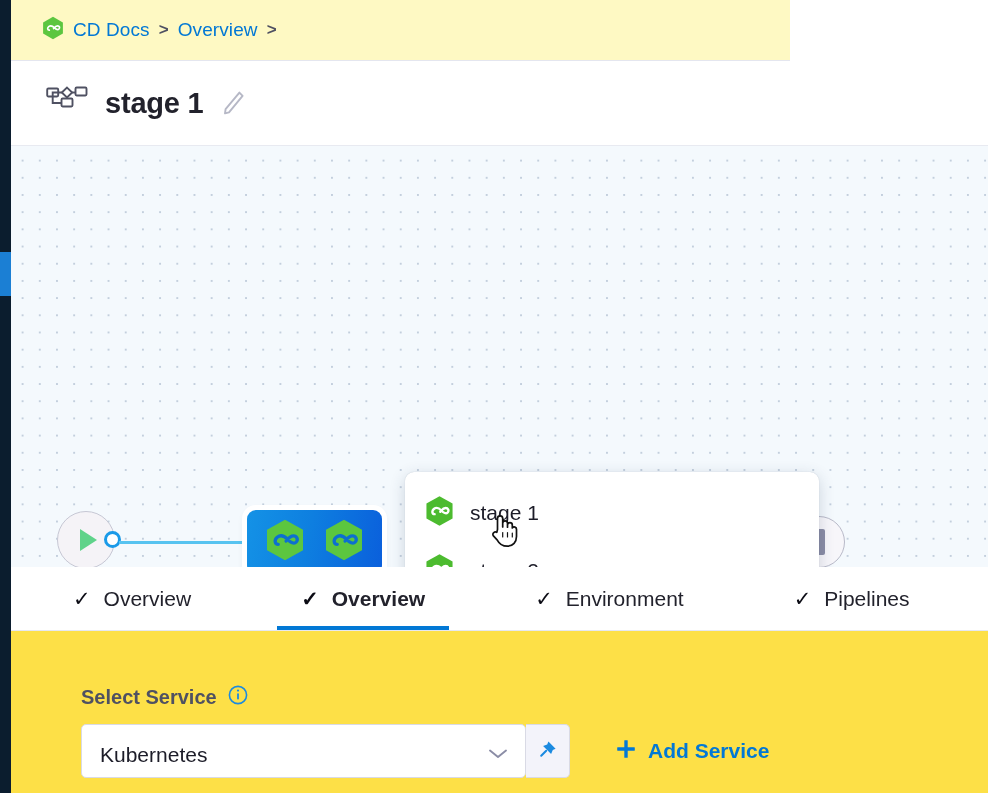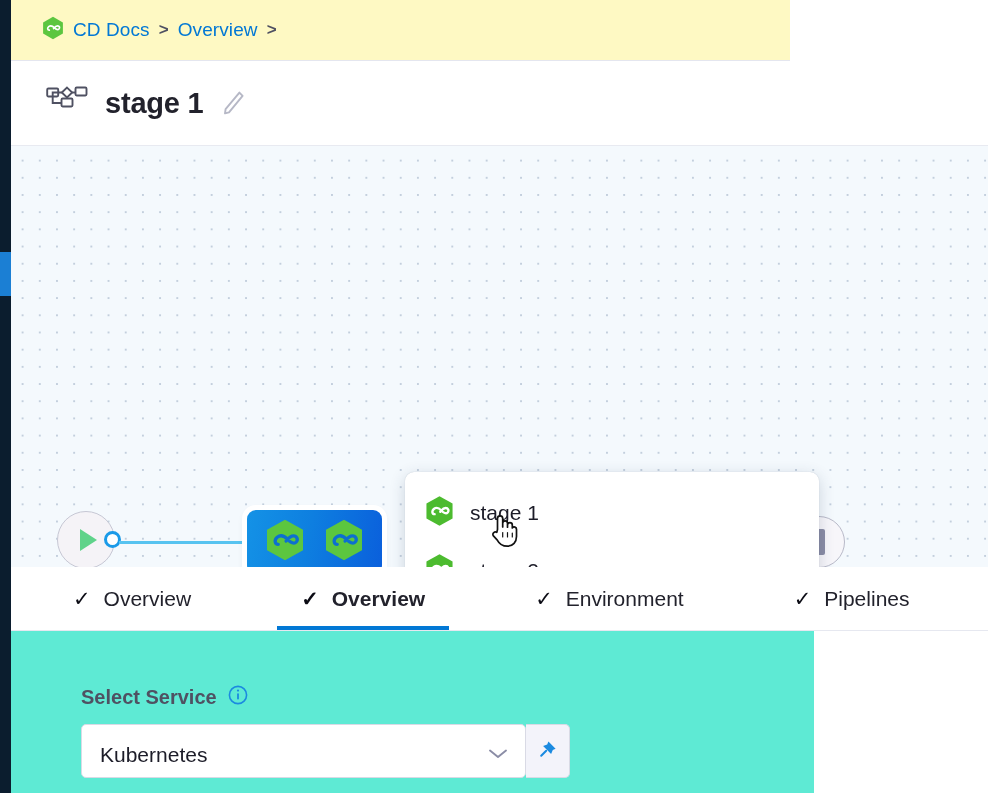--- a/index.html
+++ b/index.html
@@ -149,22 +149,22 @@
   .tab.active { font-weight: bold; }
   .tab.active::after {
     content: ""; position: absolute; left: 0; right: 0; bottom: 0;
     height: 4px; background: #0278d5;
   }
   .check { font-size: 21px; color: #0b0b14; line-height: 1; }
 
   
   .form-panel {
     position: absolute; left: 11px; top: 631px;
-    width: 803px; height: 162px;
-    background: #5eead4;
+    width: 977px; height: 162px;
+    background: #fde047;
     padding: 54px 0 0 70px;
   }
   .field-label-row {
     display: flex; align-items: center; gap: 11px; margin-bottom: 15px;
   }
   .field-label { font-size: 20px; font-weight: bold; color: #4f5162; }
   .control-row { display: flex; align-items: center; }
   .select-box {
     width: 445px; height: 54px;
     background: #fff; border: 1px solid #d9dae5; border-radius: 5px;
@@ -349,16 +349,25 @@
       <div class="pin-btn">
         <span>
           <svg width="22" height="22" viewBox="0 0 22 22">
             <g stroke="#1b8ae0" stroke-width="2" stroke-linecap="round">
               <path d="M4.2 17.8 L9.2 12.8"></path>
             </g>
             <path d="M11.4 3.6 L18.6 10.8 L15.8 12.0 L14.1 16.1 L6.1 8.1 L10.2 6.4 Z" fill="#1b8ae0"></path>
           </svg>
         </span>
       </div>
+      <div class="add-service">
+        <span>
+          <svg width="22" height="22" viewBox="0 0 22 22">
+            <rect x="9.3" y="2.2" width="3.4" height="17.6" rx="0.4" fill="#0278d5"></rect>
+            <rect x="2.2" y="9.3" width="17.6" height="3.4" rx="0.4" fill="#0278d5"></rect>
+          </svg>
+        </span>
+        <span class="add-service-label">Add Service</span>
+      </div>
     </div>
   </div>
 
 </div>
 
 </body></html>

